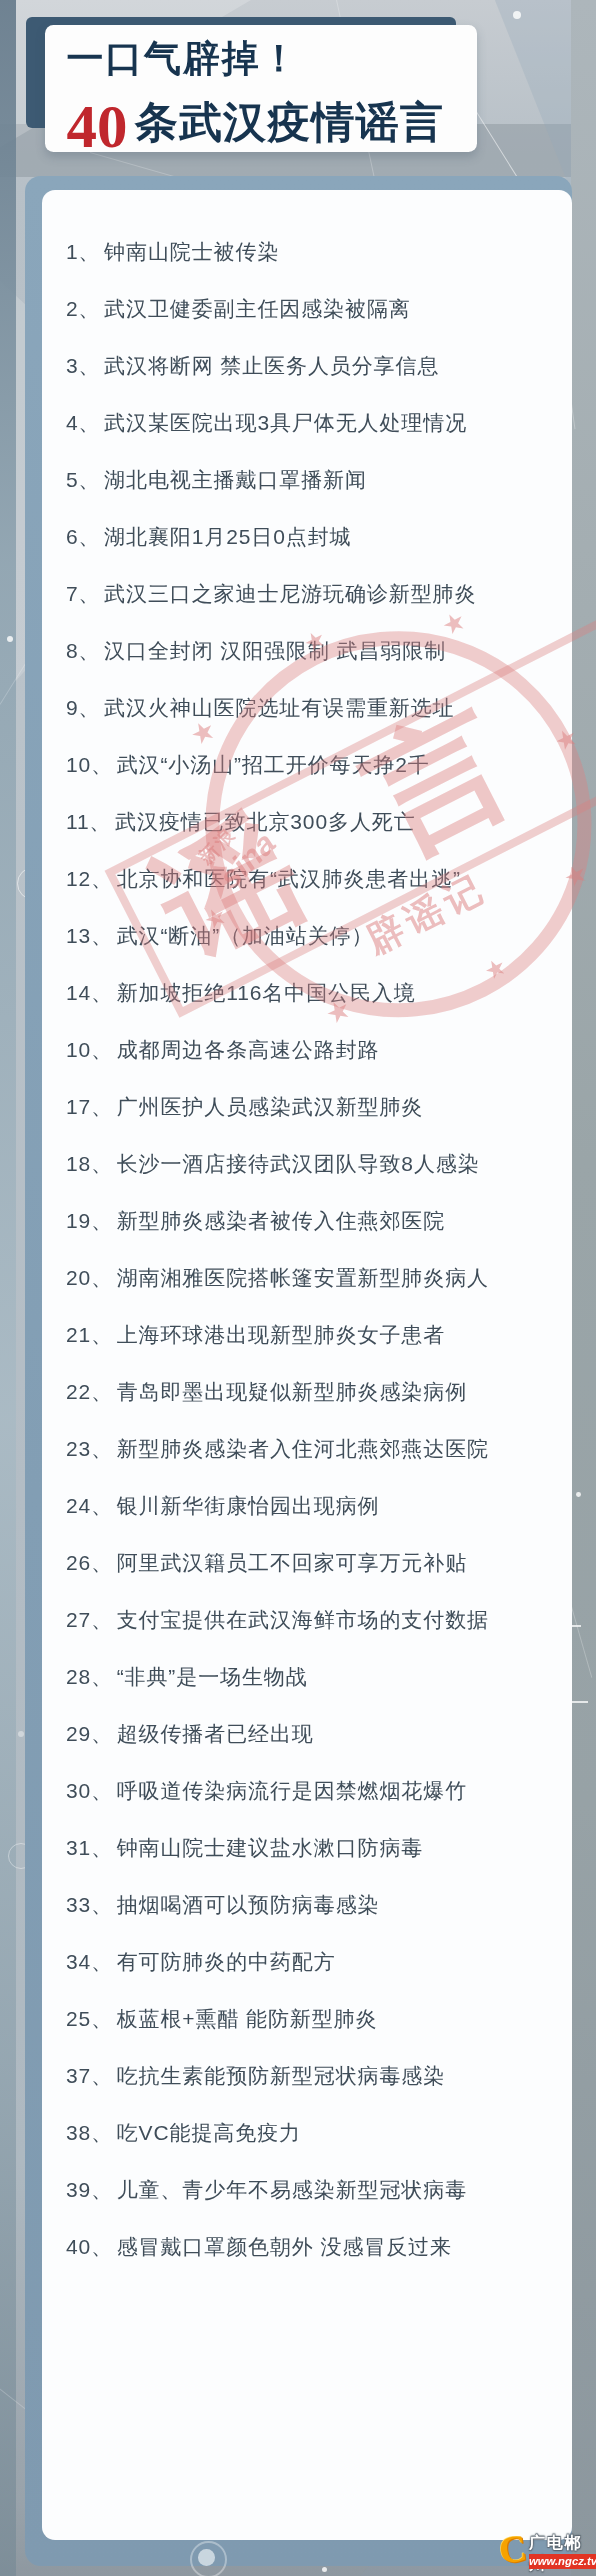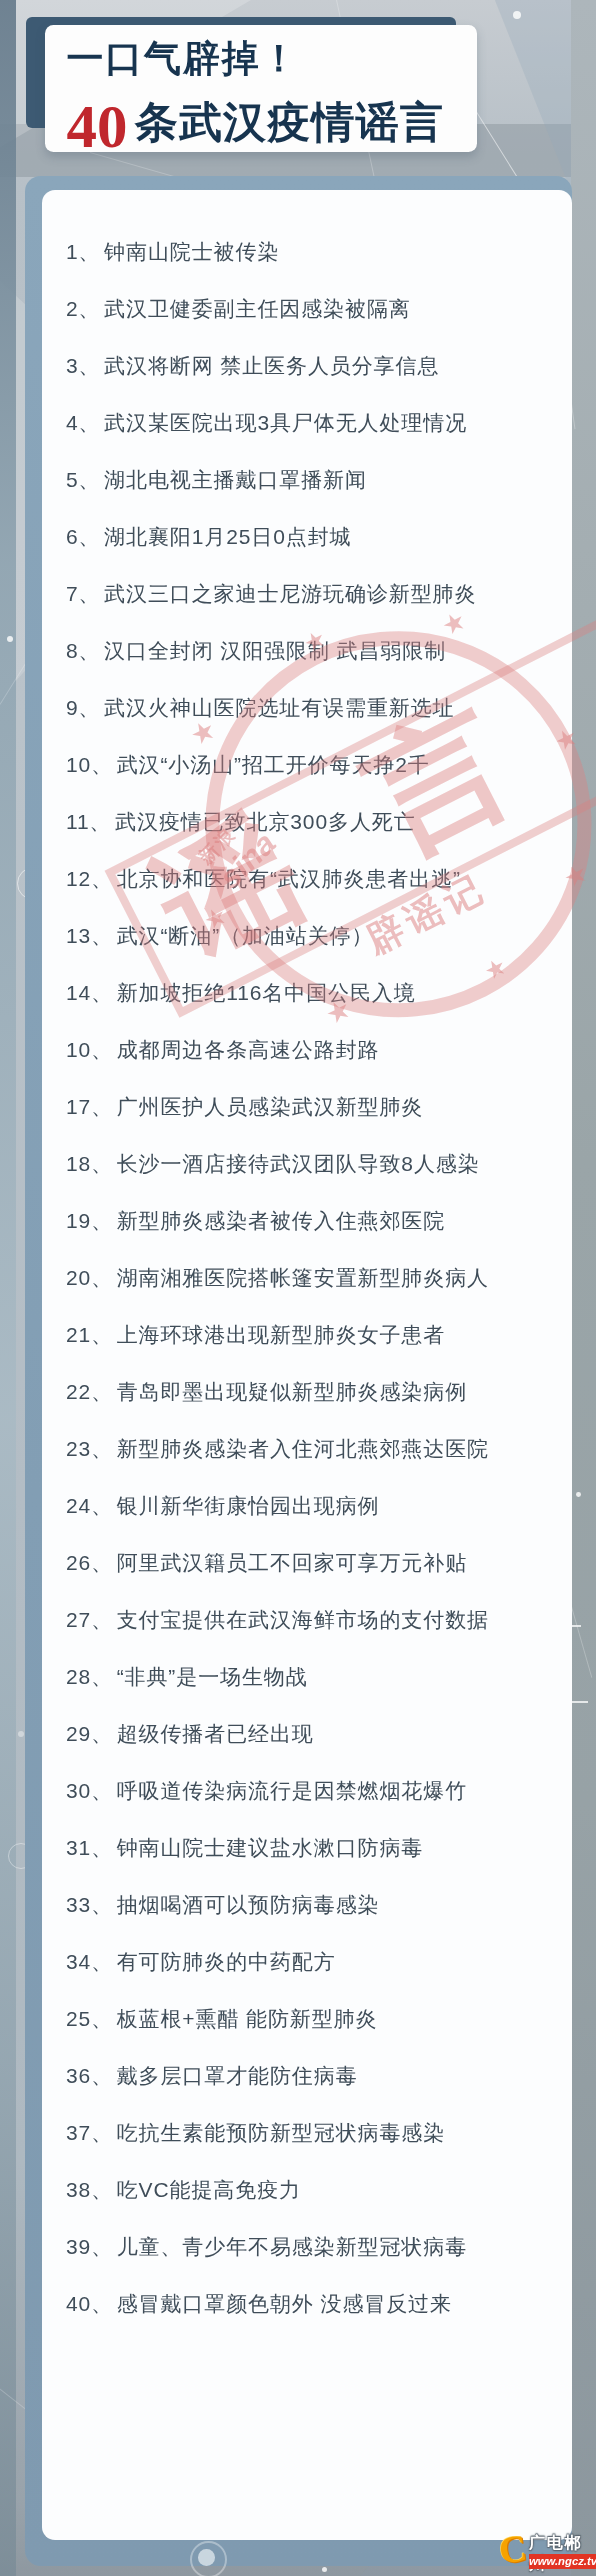--- a/index.html
+++ b/index.html
@@ -220,24 +220,20 @@
       </li>
       <li>
         <span class="rumor-num">34、</span>
         <span>有可防肺炎的中药配方</span>
       </li>
       <li>
         <span class="rumor-num">25、</span>
         <span>板蓝根+熏醋 能防新型肺炎</span>
       </li>
       <li>
-        <span class="rumor-num">36、</span>
-        <span>戴多层口罩才能防住病毒</span>
-      </li>
-      <li>
         <span class="rumor-num">37、</span>
         <span>吃抗生素能预防新型冠状病毒感染</span>
       </li>
       <li>
         <span class="rumor-num">38、</span>
         <span>吃VC能提高免疫力</span>
       </li>
       <li>
         <span class="rumor-num">39、</span>
         <span>儿童、青少年不易感染新型冠状病毒</span>

